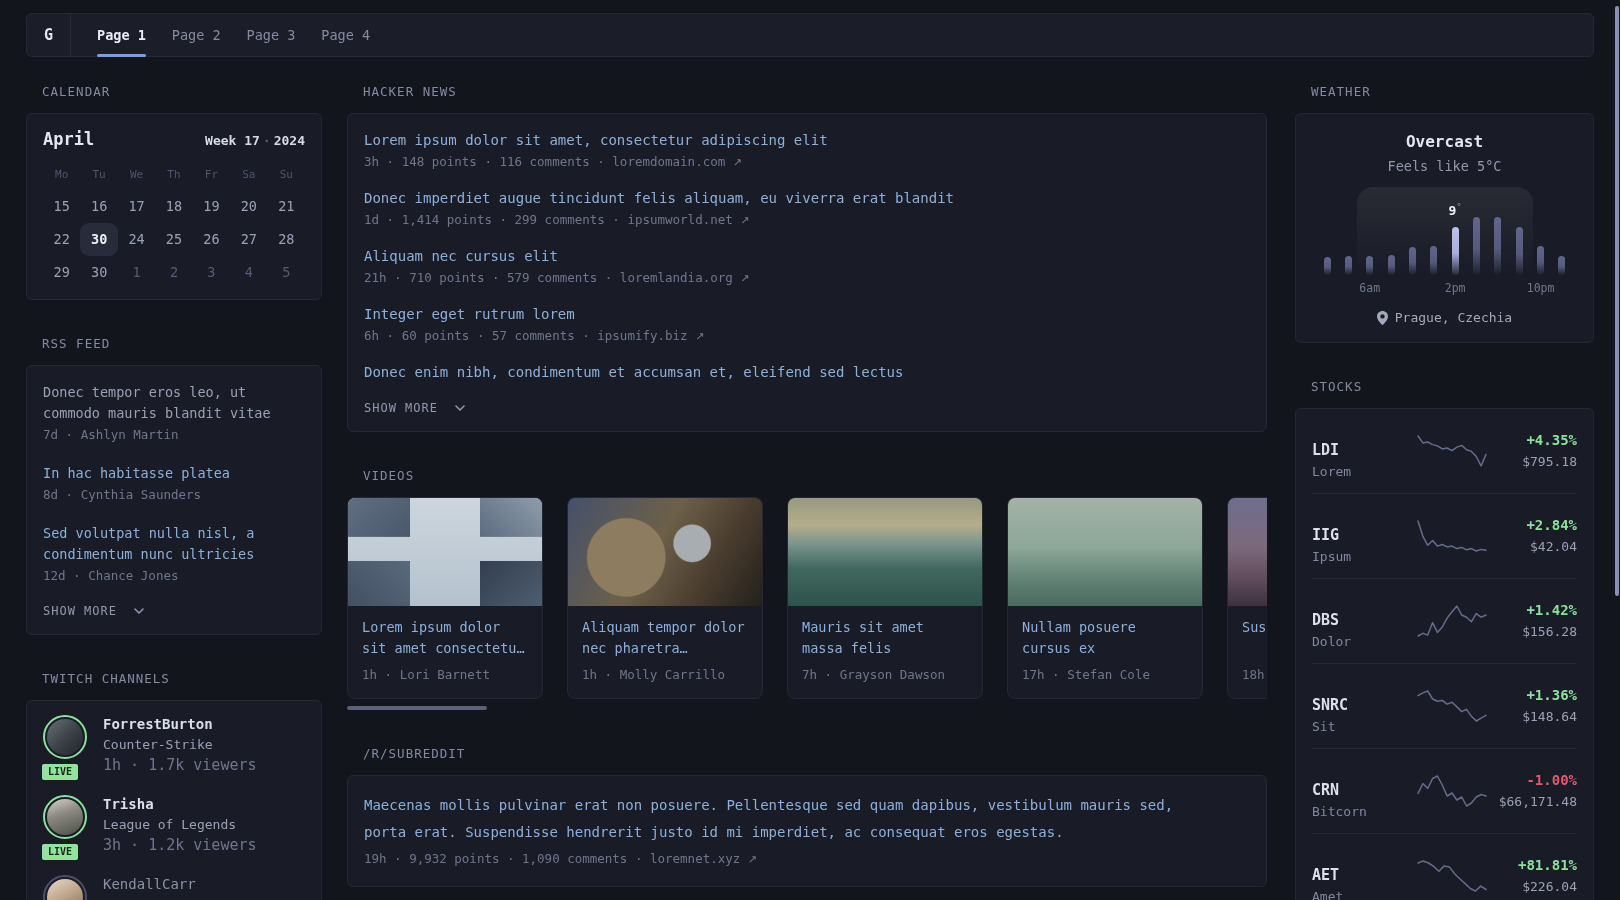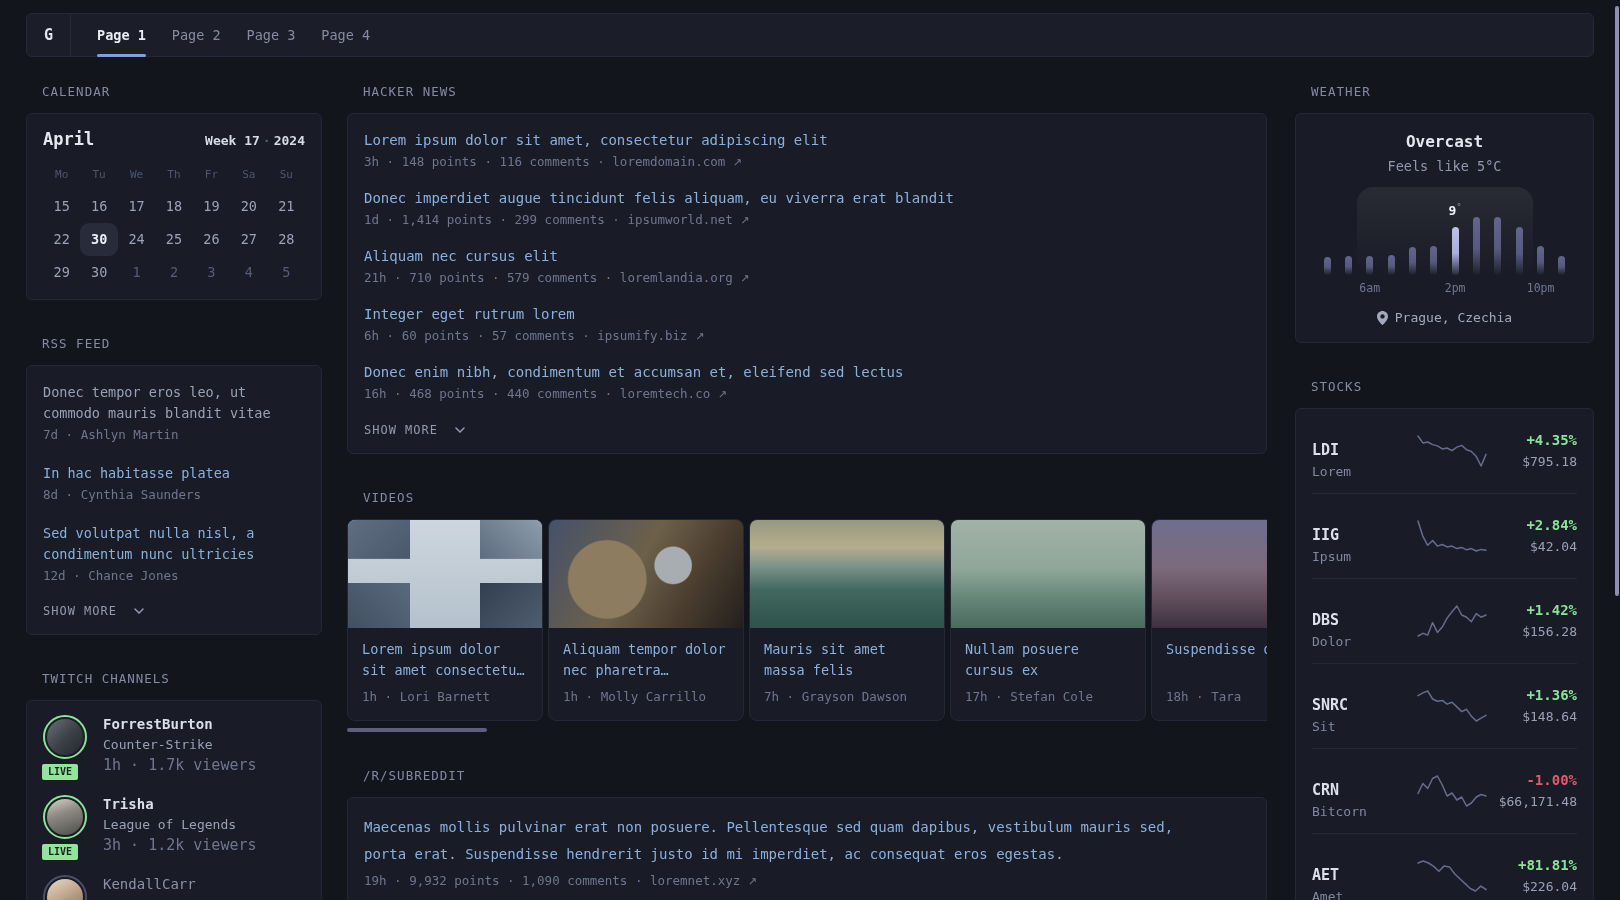--- a/index.html
+++ b/index.html
@@ -56,21 +56,21 @@
   .avatar-wrap { position:relative; width:46px; flex:none; }
   .avatar-ring { width:44px; height:44px; border-radius:50%; border:2px solid #4a4e68; padding:2px; }
   .avatar-ring.live { border-color:#8ce29b; }
   .avatar { width:36px; height:36px; border-radius:50%; background:#3a3f4c; }
   .live-badge { position:absolute; left:-3px; bottom:-7px; background:#93e39e; color:#13281a; font-size:10px; font-weight:bold; line-height:12px; padding:2px 6px; border-radius:4px; border:2px solid #191c26; }
   .channel-name { color:#dbdfe9; font-size:14px; font-weight:bold; line-height:19px; }
   .channel-name.offline { color:#8b90a8; font-weight:normal; }
   .channel-cat { color:#9aa0b6; font-size:13px; line-height:22px; }
   .channel-meta { color:#70758f; font-size:15px; line-height:19px; }
   
-  .videos-row { display:flex; gap:5px; overflow:hidden; }
+  .videos-row { display:flex; gap:24px; overflow:hidden; }
   .video-card { width:196px; flex:none; background:#191c26; border:1px solid #242736; border-radius:8px; overflow:hidden; cursor:pointer; }
   .video-thumb { height:108px; background:#333a48; }
   .video-body { padding:11px 14px 14px; }
   .video-title { color:#8cb0dd; font-size:13.5px; line-height:21px; height:42px; overflow:hidden; }
   .video-meta { color:#70758f; font-size:12.5px; margin-top:7px; line-height:18px; }
   .videos-scrollbar { margin-top:7px; width:140px; height:4px; border-radius:2px; background:#5c5f7e; cursor:pointer; }
   
   .wx-card { padding:18px 16px 16px; text-align:center; }
   .wx-cond { color:#e4e7f0; font-size:16px; font-weight:bold; line-height:19px; }
   .wx-feels { color:#9297ae; font-size:13.5px; margin-top:7px; line-height:17px; }
@@ -243,21 +243,20 @@
         <div class="hn-item">
           <div class="hn-title">Aliquam nec cursus elit</div>
           <div class="hn-meta"><span>21h · 710 points · 579 comments · loremlandia.org</span> <span class="arrow">↗</span></div>
         </div>
         <div class="hn-item">
           <div class="hn-title">Integer eget rutrum lorem</div>
           <div class="hn-meta"><span>6h · 60 points · 57 comments · ipsumify.biz</span> <span class="arrow">↗</span></div>
         </div>
         <div class="hn-item">
           <div class="hn-title">Donec enim nibh, condimentum et accumsan et, eleifend sed lectus</div>
-          <div class="hn-meta"><span>16h · 468 points · 440 comments · loremtech.co</span> <span class="arrow">↗</span></div>
         </div>
         <div class="show-more">
           <span>SHOW MORE</span>
           <svg width="10" height="6" viewBox="0 0 10 6">
               <path d="M1 1l4 4 4-4" stroke="currentColor" stroke-width="1.5" fill="none" stroke-linecap="round"></path>
             </svg>
         </div>
       </div>
     </div>
 

